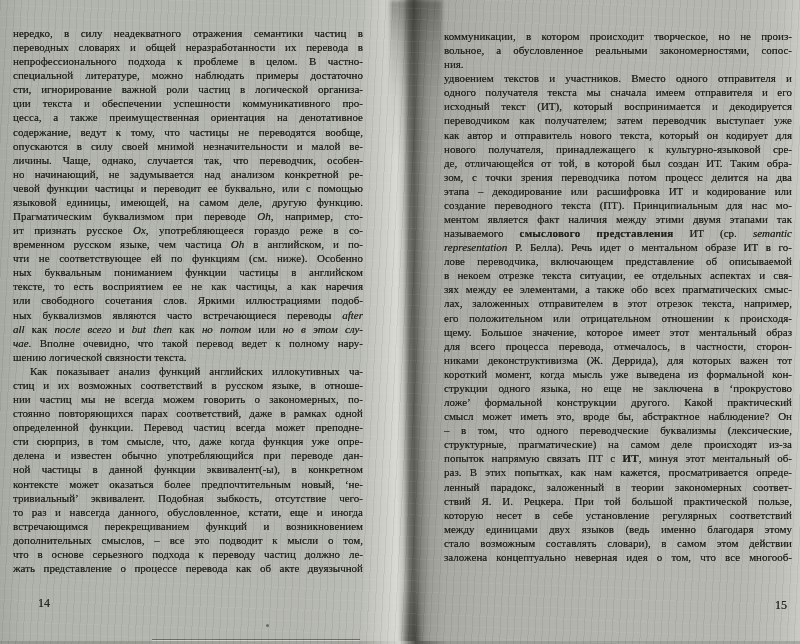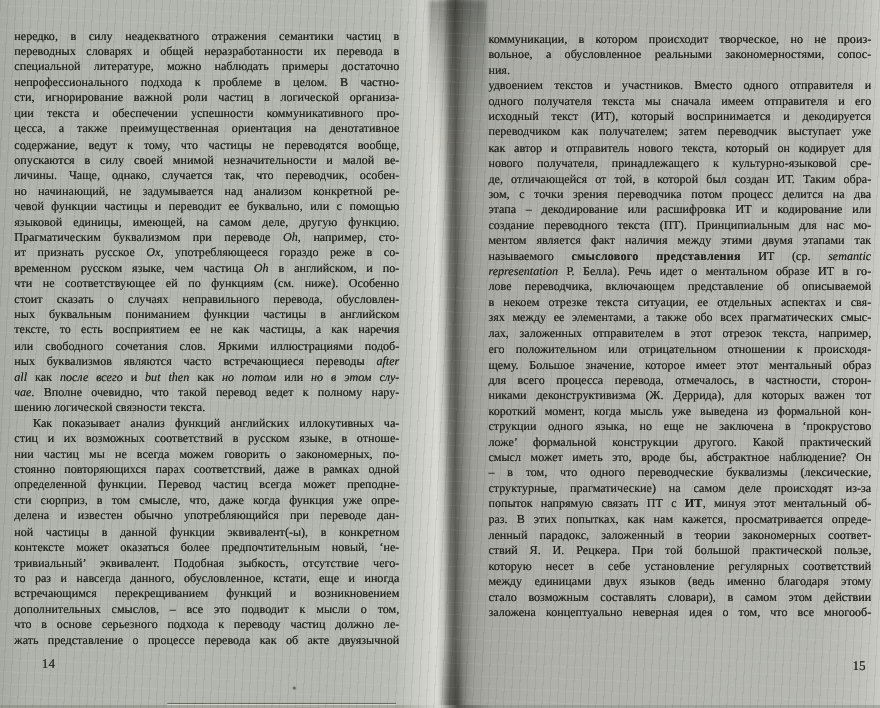--- a/index.html
+++ b/index.html
@@ -70,36 +70,35 @@
 </head>
 <body>
 
 <div class="spread">
   <div class="spine-top"></div>
   <div class="spine-bottom"></div>
 
   <div class="textblock left">
       <div class="line">нередко, в силу неадекватного отражения семантики частиц в</div>
       <div class="line">переводных словарях и общей неразработанности их перевода в</div>
+      <div class="line">непрофессионального подхода к проблеме в целом. В частно-</div>
       <div class="line">специальной литературе, можно наблюдать примеры достаточно</div>
-      <div class="line">непрофессионального подхода к проблеме в целом. В частно-</div>
       <div class="line">сти, игнорирование важной роли частиц в логической организа-</div>
       <div class="line">ции текста и обеспечении успешности коммуникативного про-</div>
       <div class="line">цесса, а также преимущественная ориентация на денотативное</div>
       <div class="line">содержание, ведут к тому, что частицы не переводятся вообще,</div>
       <div class="line">опускаются в силу своей мнимой незначительности и малой ве-</div>
       <div class="line">личины. Чаще, однако, случается так, что переводчик, особен-</div>
       <div class="line">но начинающий, не задумывается над анализом конкретной ре-</div>
       <div class="line">чевой функции частицы и переводит ее буквально, или с помощью</div>
       <div class="line">языковой единицы, имеющей, на самом деле, другую функцию.</div>
       <div class="line">Прагматическим буквализмом при переводе <i>Oh</i>, например, сто-</div>
       <div class="line">ит признать русское <i>Ох</i>, употребляющееся гораздо реже в со-</div>
       <div class="line">временном русском языке, чем частица <i>Oh</i> в английском, и по-</div>
       <div class="line">чти не соответствующее ей по функциям (см. ниже). Особенно</div>
-      <div class="line">стоит сказать о случаях неправильного перевода, обусловлен-</div>
       <div class="line">ных буквальным пониманием функции частицы в английском</div>
       <div class="line">тексте, то есть восприятием ее не как частицы, а как наречия</div>
       <div class="line">или свободного сочетания слов. Яркими иллюстрациями подоб-</div>
       <div class="line">ных буквализмов являются часто встречающиеся переводы <i>after</i></div>
       <div class="line"><i>all</i> как <i>после всего</i> и <i>but then</i> как <i>но потом</i> или <i>но в этом слу-</i></div>
       <div class="line"><i>чае.</i> Вполне очевидно, что такой перевод ведет к полному нару-</div>
       <div class="line last">шению логической связности текста.</div>
       <div class="line indent">Как показывает анализ функций английских иллокутивных ча-</div>
       <div class="line">стиц и их возможных соответствий в русском языке, в отноше-</div>
       <div class="line">нии частиц мы не всегда можем говорить о закономерных, по-</div>

